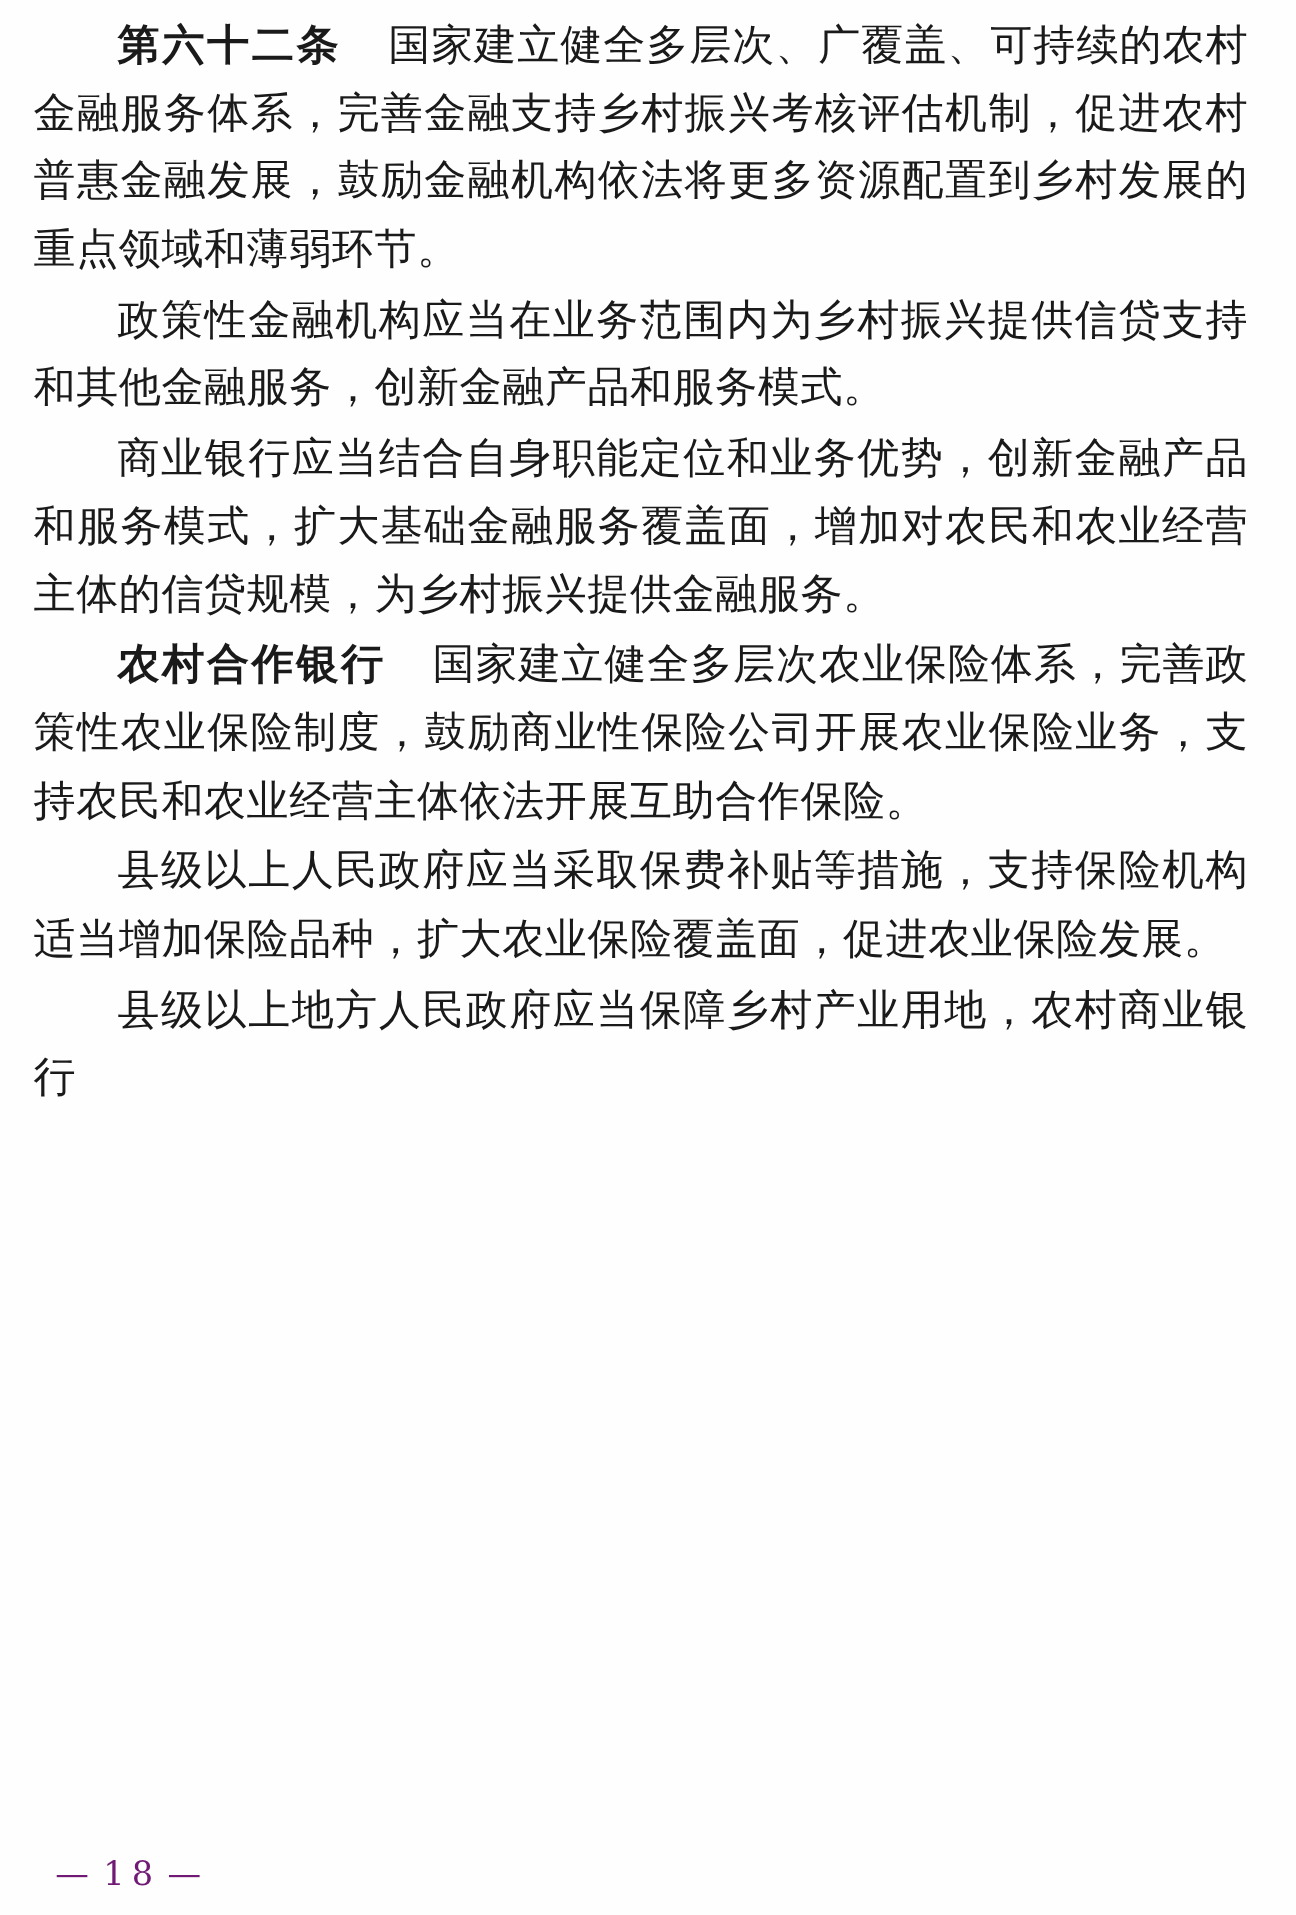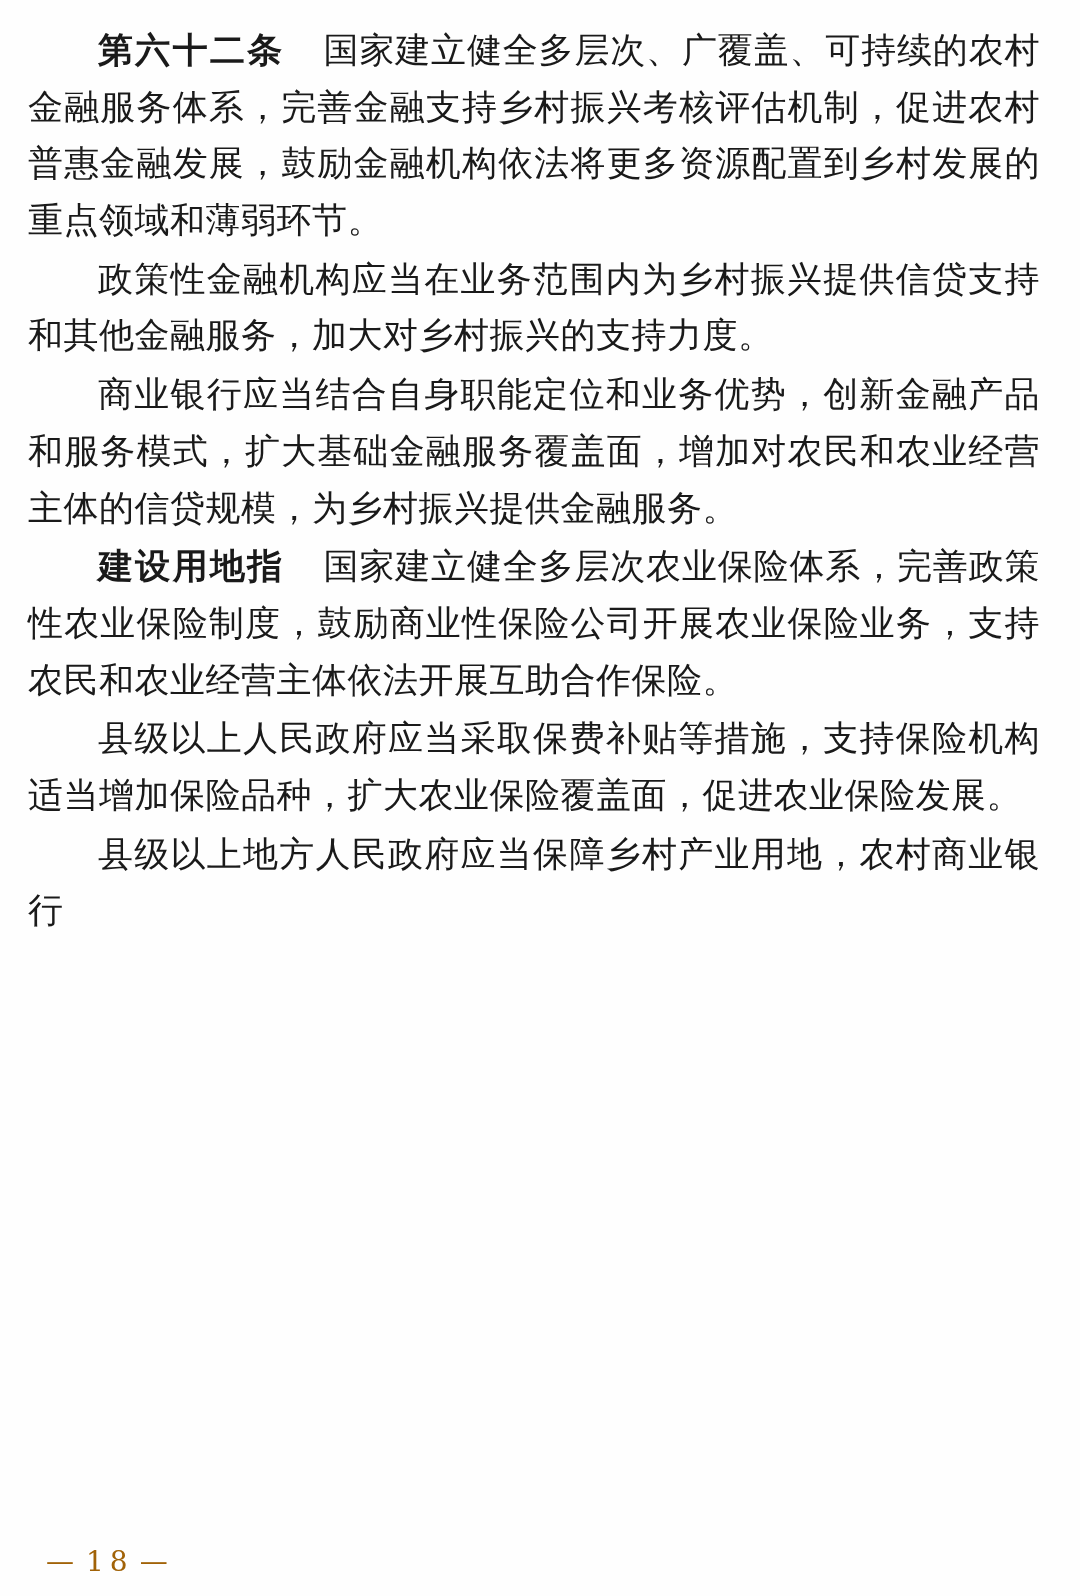--- a/index.html
+++ b/index.html
@@ -12,21 +12,21 @@
     height: 1596px;
     font-family: "DejaVu Serif", "Liberation Serif", serif;
     color: #1a1a1a;
     position: relative;
     overflow: hidden;
   }
   .page {
     box-sizing: border-box;
     width: 1080px;
     height: 1596px;
-    padding: 22px 40px 0 28px;
+    padding: 10px 40px 0 28px;
     position: relative;
     background: #fefefe;
   }
   .body-text {
     font-size: 35px;
     line-height: 1.62;
     letter-spacing: 0.5px;
     text-align: justify;
     text-justify: inter-ideograph;
   }
@@ -44,41 +44,41 @@
   }
   .page-footer {
     position: absolute;
     left: 0;
     right: 0;
     bottom: 18px;
     text-align: left;
     padding-left: 40px;
     font-size: 28px;
     letter-spacing: 6px;
-    color: #a16207;
+    color: #701a75;
   }
   .dash {
     display: inline-block;
     padding: 0 6px;
   }
 </style>
 </head>
 <body>
 
 <div class="page">
   <div class="body-text">
 
     <p class="para"><span class="art-label">第六十二条</span><span class="art-gap"></span><span>国家建立健全多层次、广覆盖、可持续的农村金融服务体系，完善金融支持乡村振兴考核评估机制，促进农村普惠金融发展，鼓励金融机构依法将更多资源配置到乡村发展的重点领域和薄弱环节。</span></p>
 
-    <p class="para"><span>政策性金融机构应当在业务范围内为乡村振兴提供信贷支持和其他金融服务，加大对乡村振兴的支持力度。</span></p>
+    <p class="para"><span>政策性金融机构应当在业务范围内为乡村振兴提供信贷支持和其他金融服务，创新金融产品和服务模式。</span></p>
 
     <p class="para"><span>商业银行应当结合自身职能定位和业务优势，创新金融产品和服务模式，扩大基础金融服务覆盖面，增加对农民和农业经营主体的信贷规模，为乡村振兴提供金融服务。</span></p>
 
 
-    <p class="para"><span class="art-label">建设用地指</span><span class="art-gap"></span><span>国家建立健全多层次农业保险体系，完善政策性农业保险制度，鼓励商业性保险公司开展农业保险业务，支持农民和农业经营主体依法开展互助合作保险。</span></p>
+    <p class="para"><span class="art-label">农村合作银行</span><span class="art-gap"></span><span>国家建立健全多层次农业保险体系，完善政策性农业保险制度，鼓励商业性保险公司开展农业保险业务，支持农民和农业经营主体依法开展互助合作保险。</span></p>
 
     <p class="para"><span>县级以上人民政府应当采取保费补贴等措施，支持保险机构适当增加保险品种，扩大农业保险覆盖面，促进农业保险发展。</span></p>
 
 
     <p class="para"><span>县级以上地方人民政府应当保障乡村产业用地，农村商业银行</span></p>
 
   </div>
 
   <div class="page-footer">
     <span class="dash">—</span><span>18</span><span class="dash">—</span>

